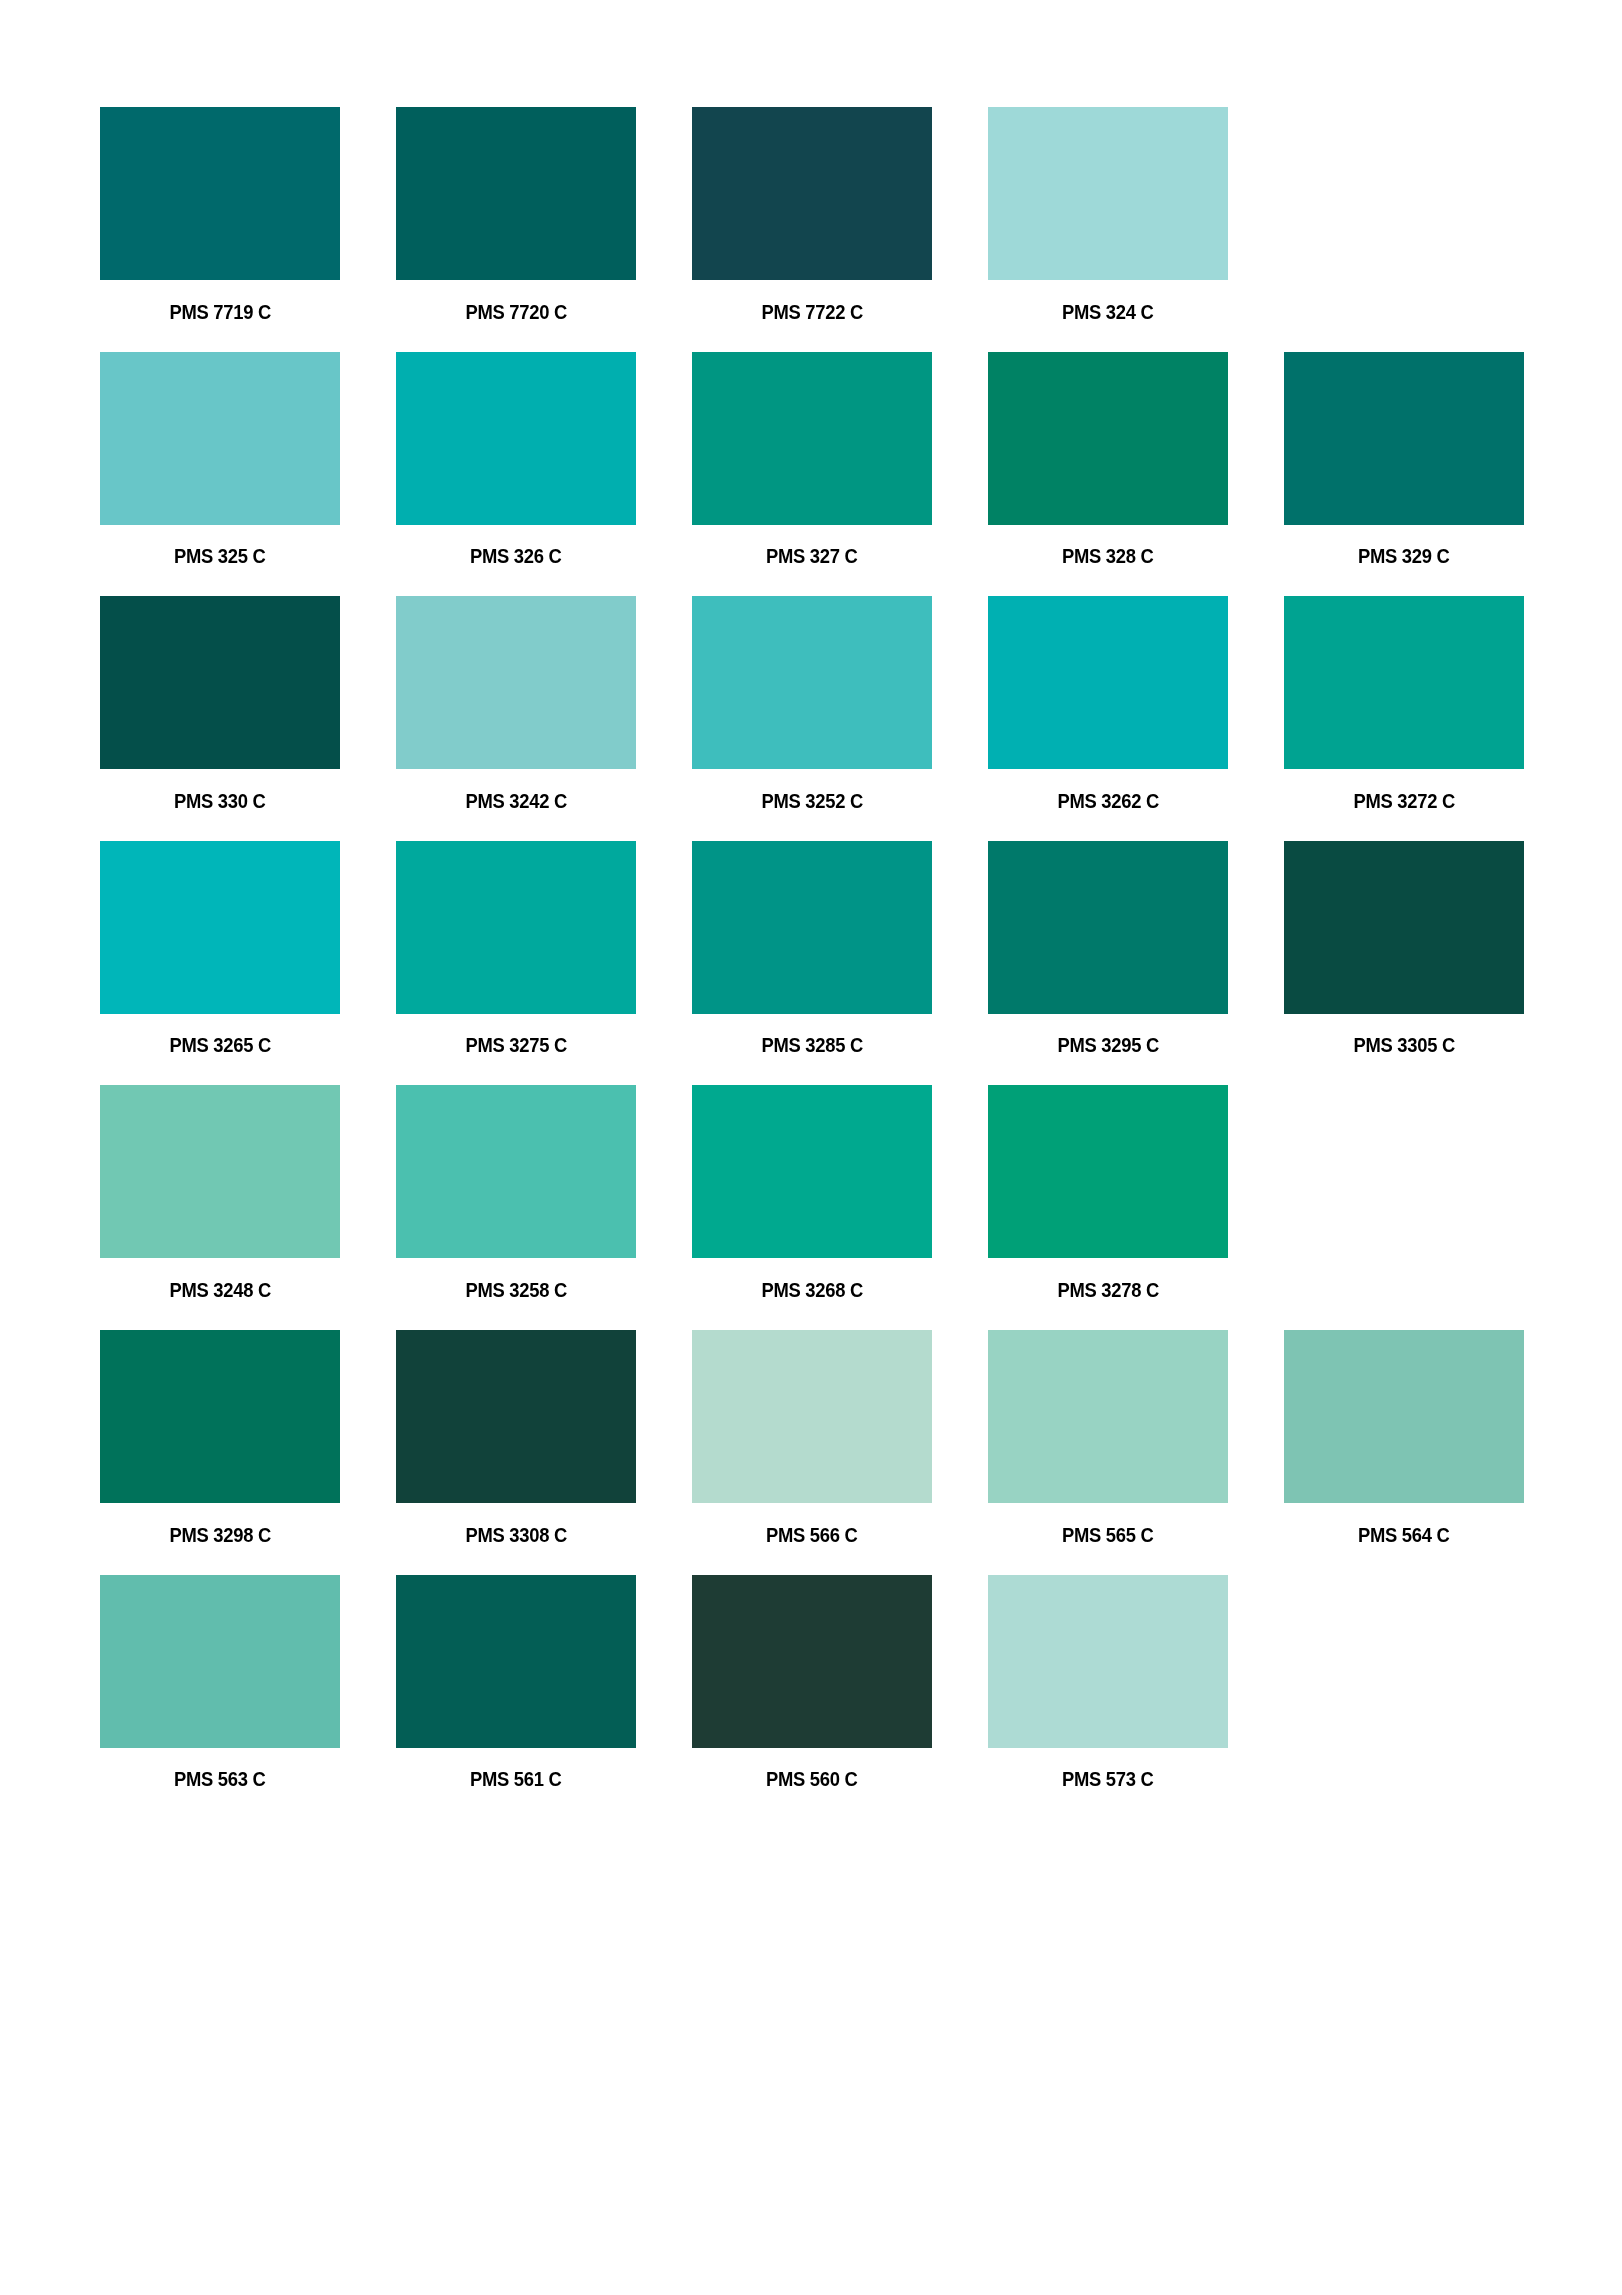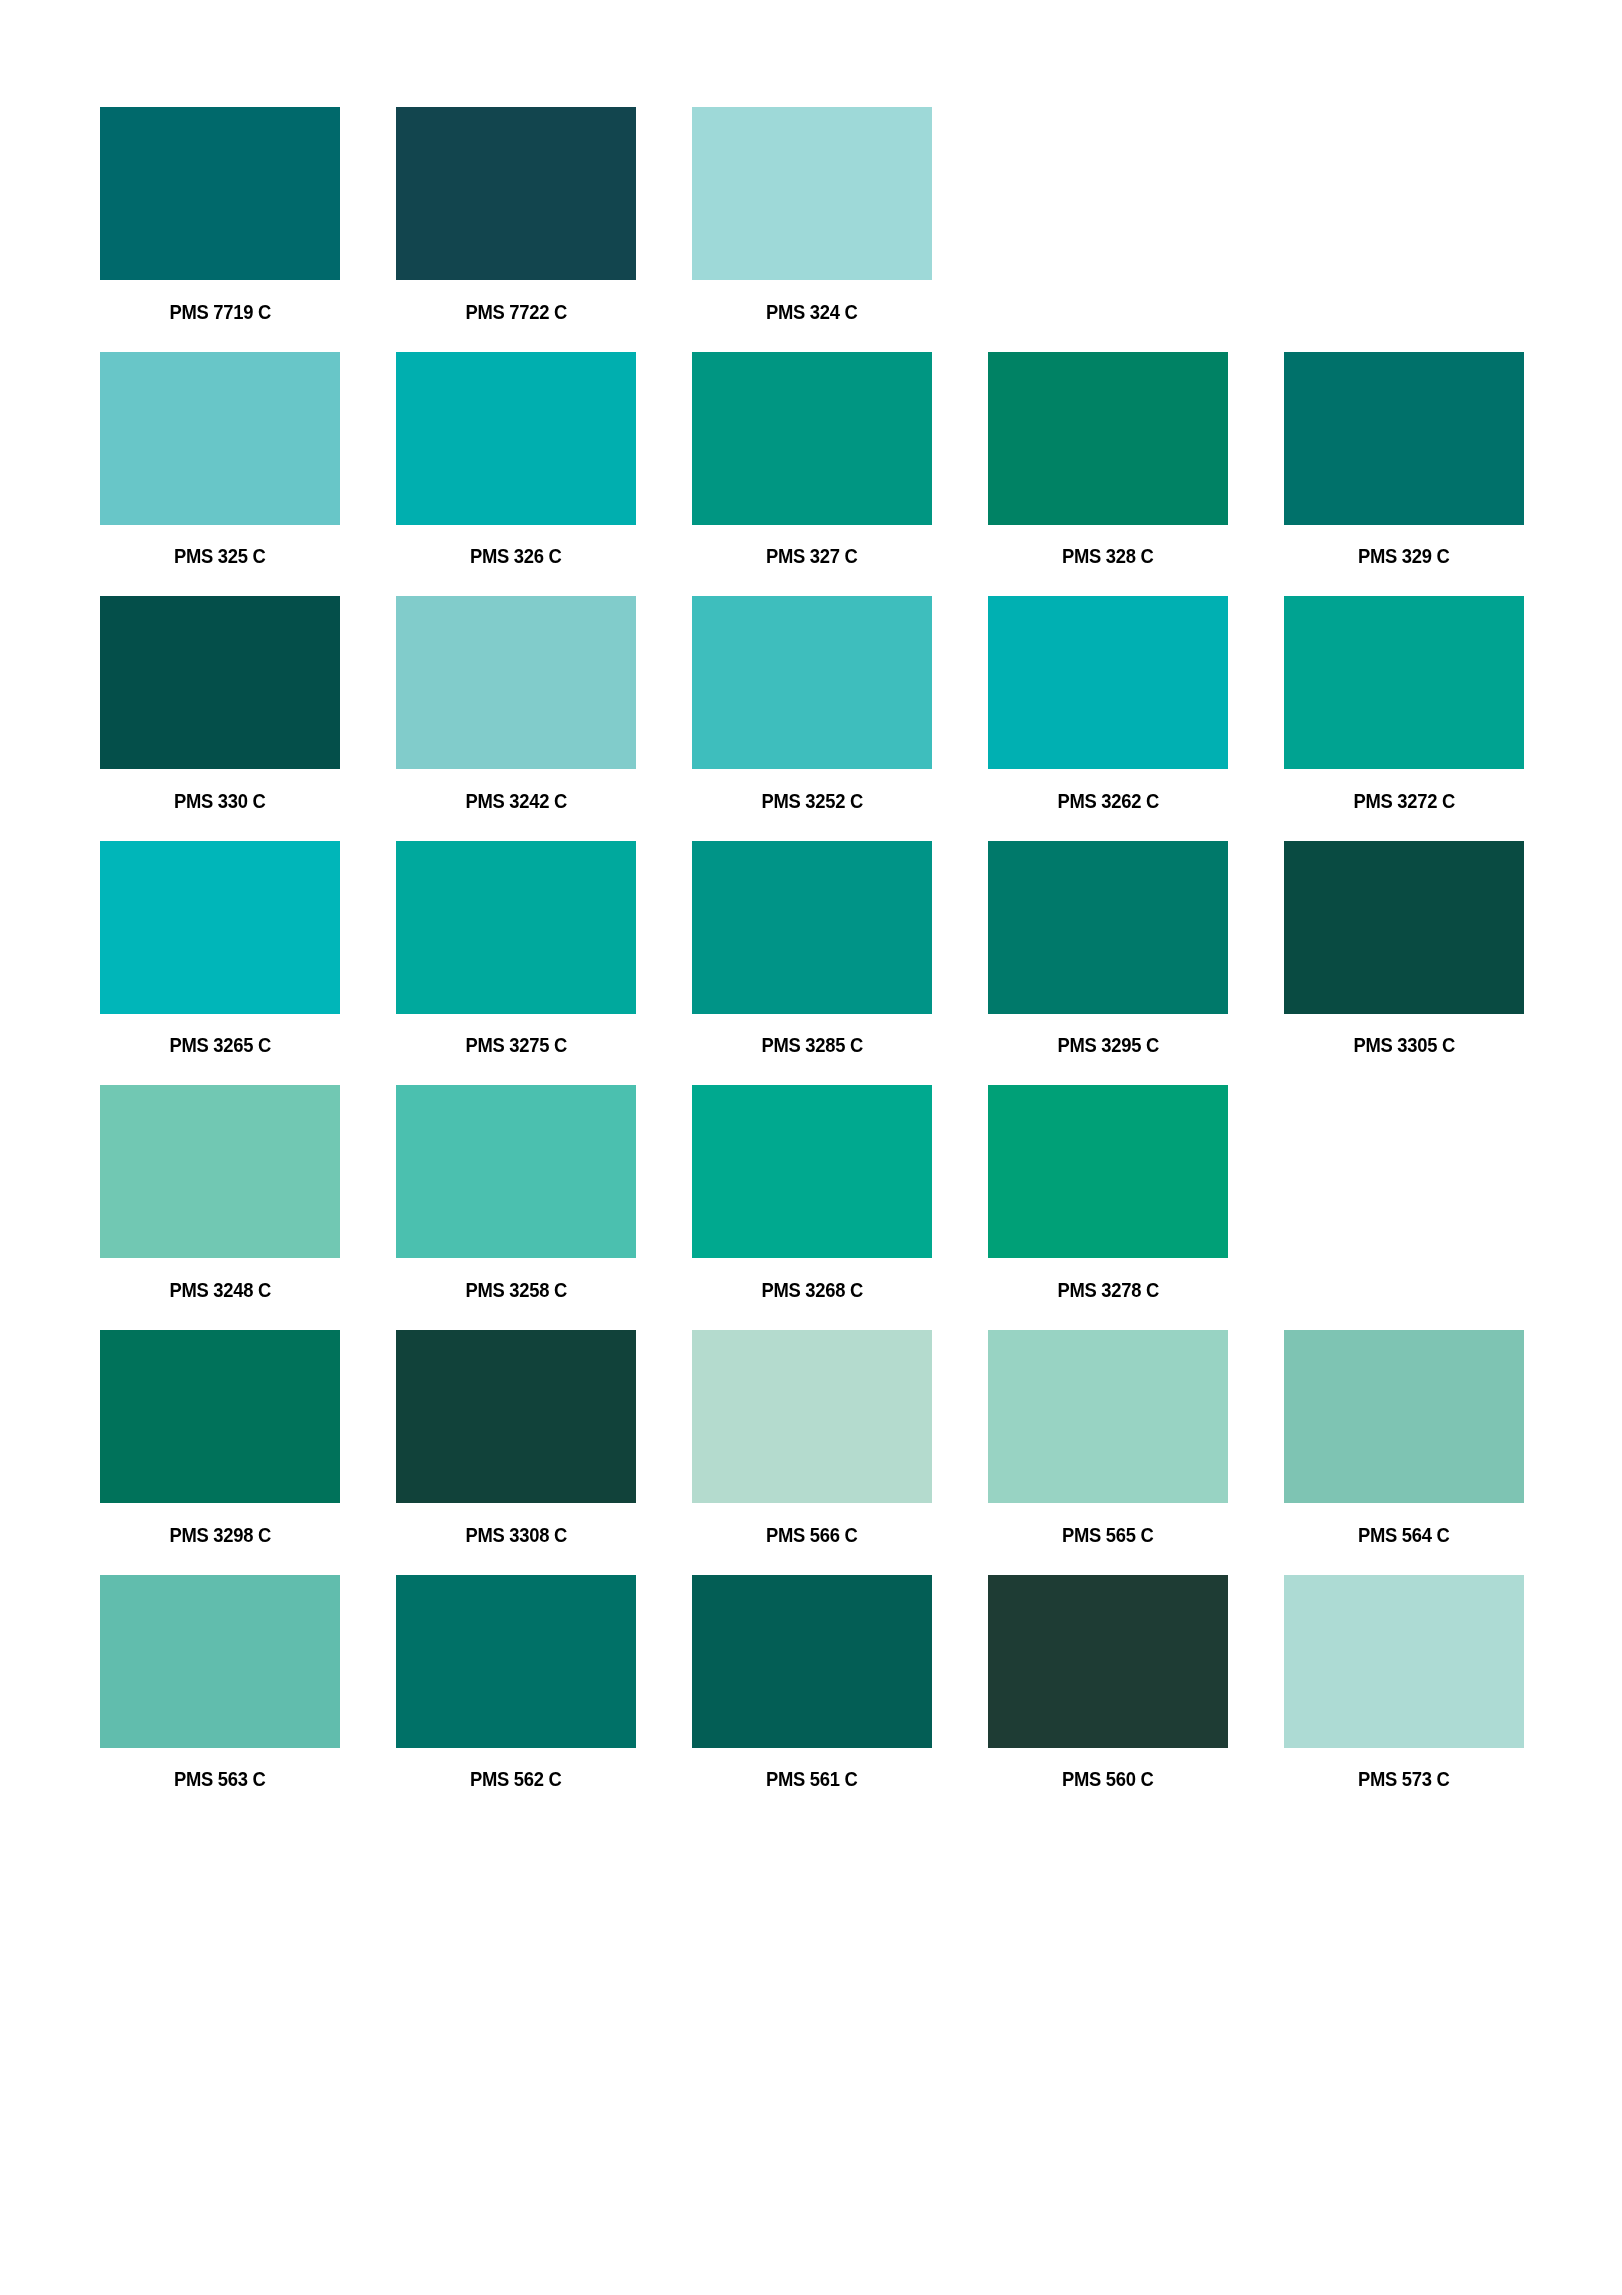--- a/index.html
+++ b/index.html
@@ -63,20 +63,24 @@
 </head>
 <body style="background: rgb(255, 255, 255);">
 
 <div id="swatch-sheet">
     <div class="swatch-row">
       <div class="swatch-cell">
         <div class="swatch-chip" style="background-color: rgb(0, 105, 107);"></div>
         <div class="swatch-label" style="color: rgb(0, 0, 0);">PMS 7719 C</div>
       </div>
       <div class="swatch-cell">
+        <div class="swatch-chip" style="background-color: rgb(0, 95, 92);"></div>
+        <div class="swatch-label" style="color: rgb(0, 0, 0);">PMS 7720 C</div>
+      </div>
+      <div class="swatch-cell">
         <div class="swatch-chip" style="background-color: rgb(18, 69, 78);"></div>
         <div class="swatch-label" style="color: rgb(0, 0, 0);">PMS 7722 C</div>
       </div>
       <div class="swatch-cell">
         <div class="swatch-chip" style="background-color: rgb(158, 217, 216);"></div>
         <div class="swatch-label" style="color: rgb(0, 0, 0);">PMS 324 C</div>
       </div>
     </div>
     <div class="swatch-row">
       <div class="swatch-cell">
@@ -181,24 +185,20 @@
       </div>
       <div class="swatch-cell">
         <div class="swatch-chip" style="background-color: rgb(126, 196, 179);"></div>
         <div class="swatch-label" style="color: rgb(0, 0, 0);">PMS 564 C</div>
       </div>
     </div>
     <div class="swatch-row">
       <div class="swatch-cell">
         <div class="swatch-chip" style="background-color: rgb(97, 189, 173);"></div>
         <div class="swatch-label" style="color: rgb(0, 0, 0);">PMS 563 C</div>
-      </div>
-      <div class="swatch-cell">
-        <div class="swatch-chip" style="background-color: rgb(0, 113, 103);"></div>
-        <div class="swatch-label" style="color: rgb(0, 0, 0);">PMS 562 C</div>
       </div>
       <div class="swatch-cell">
         <div class="swatch-chip" style="background-color: rgb(3, 94, 85);"></div>
         <div class="swatch-label" style="color: rgb(0, 0, 0);">PMS 561 C</div>
       </div>
       <div class="swatch-cell">
         <div class="swatch-chip" style="background-color: rgb(30, 60, 52);"></div>
         <div class="swatch-label" style="color: rgb(0, 0, 0);">PMS 560 C</div>
       </div>
       <div class="swatch-cell">

